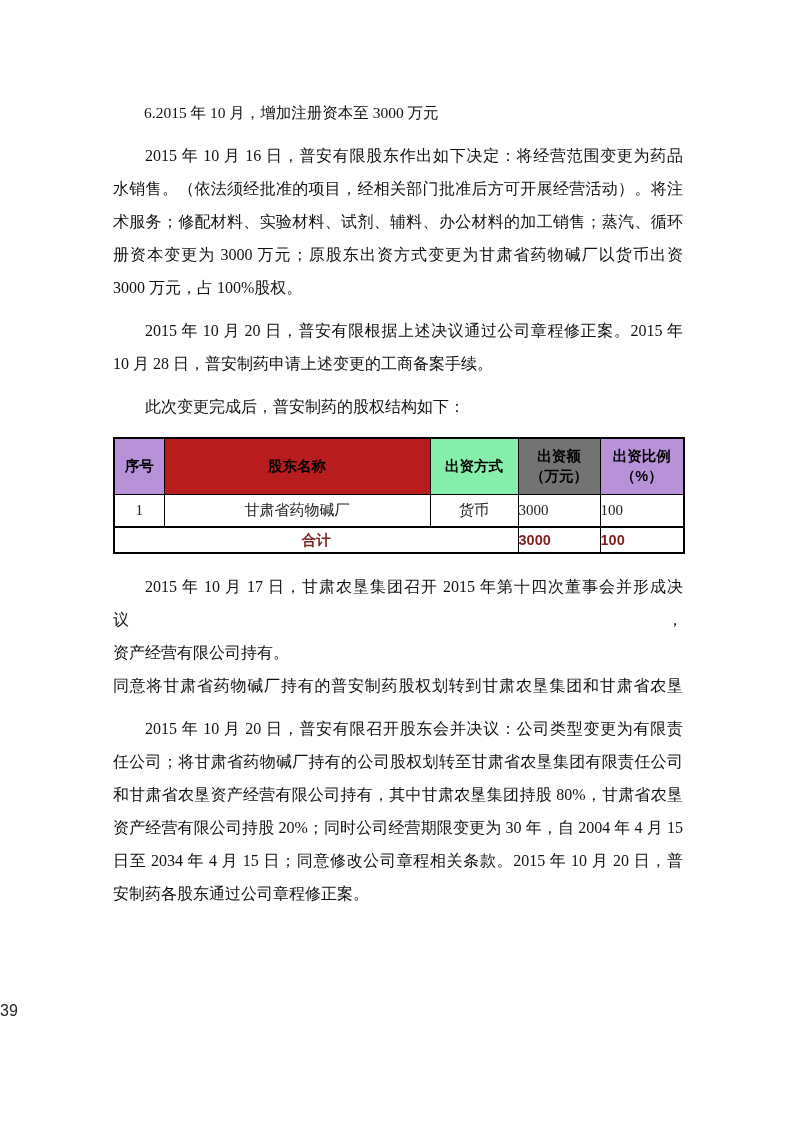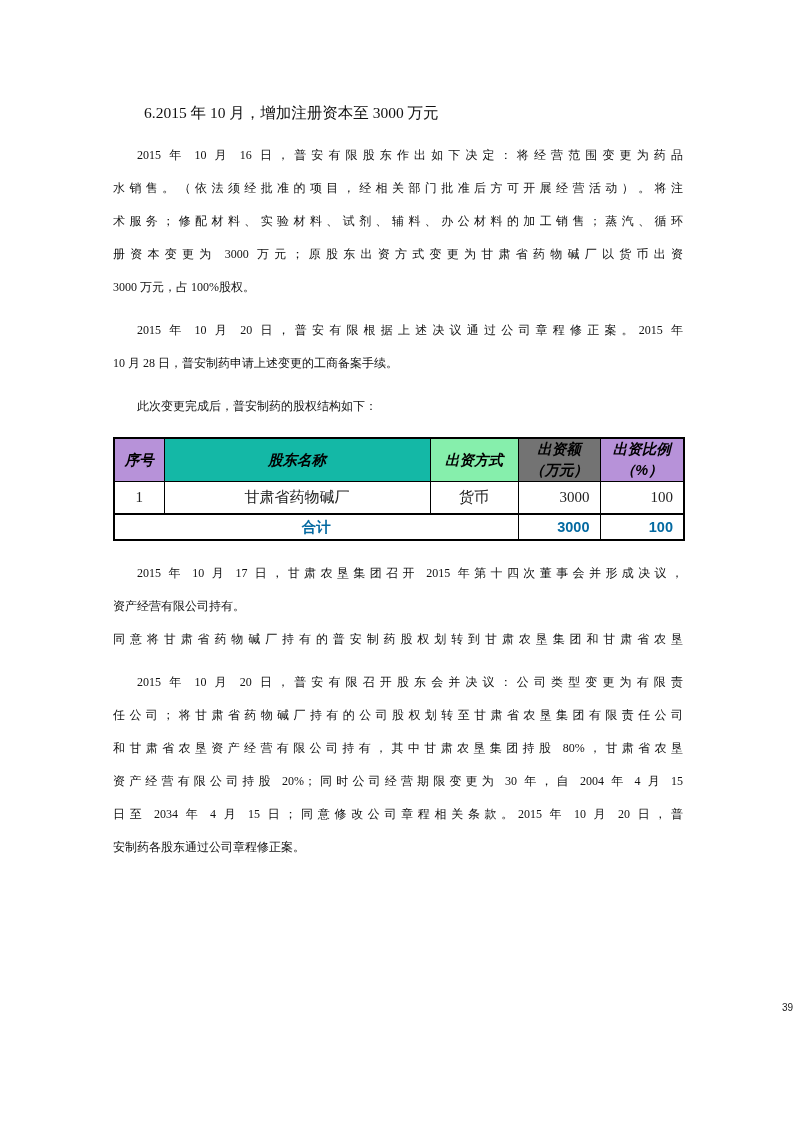--- a/index.html
+++ b/index.html
@@ -22,21 +22,21 @@
   }
   .heading {
     font-size: 15.5px;
     line-height: 33px;
     text-indent: 2em;
     margin: 0 0 10px 0;
     white-space: nowrap;
   }
   .para { margin: 0 0 10px 0; }
   .line {
-    font-size: 12px;
+    font-size: 16px;
     line-height: 33px;
     text-align: justify;
     text-align-last: justify;
   }
   .line.last { text-align-last: left; }
   .line.indent { text-indent: 2em; }
 
   table.equity-table {
     border-collapse: collapse;
     table-layout: fixed;
@@ -52,43 +52,43 @@
   .equity-table th {
     font-family: "Liberation Sans", "DejaVu Sans", sans-serif;
     font-weight: bold;
     font-size: 14.5px;
     text-align: center;
     vertical-align: middle;
     white-space: pre-line;
     line-height: 1.4;
     color: #000;
   }
-  .equity-table thead tr { height: 43px; font-style: italic; }
+  .equity-table thead tr { height: 56px; }
   .equity-table tr.data-row { height: 33px; }
   .equity-table tr.total-row { height: 26px; }
   .equity-table td { font-size: 15px; vertical-align: middle; color: #222; }
   .equity-table td.c { text-align: center; }
-  .equity-table td.r { text-align: right; padding-right: 10px; padding-left: 13px; }
+  .equity-table td.r { text-align: left; padding-right: 10px; }
   .equity-table tr.total-row td {
     border-top: 2px solid #000;
     font-weight: bold;
-    color: #0369a1;
+    color: #7f1d1d;
   }
   .equity-table tr.total-row td.label,
   .equity-table tr.total-row td.r {
     font-family: "Liberation Sans", "DejaVu Sans", sans-serif;
     font-size: 14.5px;
   }
   .page-number {
     position: absolute;
     left: 0; right: 0;
     top: 1002px;
-    text-align: right;
+    text-align: left;
     font-family: "Liberation Sans", "DejaVu Sans", sans-serif;
-    font-size: 10px;
+    font-size: 16px;
     color: #222;
   }
 </style>
 </head>
 <body>
 
 <div class="page">
   <div class="content">
 
     <div class="heading">6.2015 年 10 月，增加注册资本至 3000 万元</div>
@@ -114,21 +114,21 @@
       <colgroup>
         <col style="width:50px">
           <col style="width:266px">
           <col style="width:88px">
           <col style="width:82px">
           <col style="width:84px">
       </colgroup>
       <thead>
         <tr>
           <th style="background-color: rgb(183, 146, 217);">序号</th>
-          <th style="background-color: #14b8a6; text-align: center;">股东名称</th>
+          <th style="background-color: #b91c1c; text-align: center;">股东名称</th>
           <th style="background-color: #86efac;">出资方式</th>
           <th style="background-color: #737373;">出资额
 （万元）</th>
           <th style="background-color: rgb(183, 146, 217);">出资比例
 （%）</th>
         </tr>
       </thead>
       <tbody>
         <tr class="data-row">
           <td class="c">1</td>

